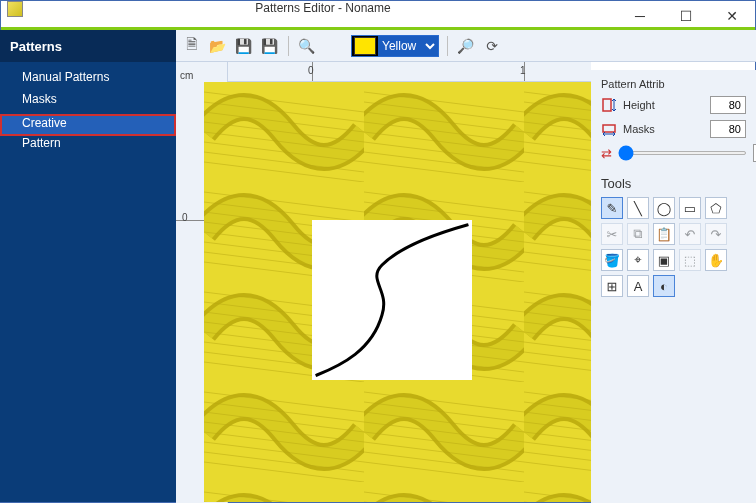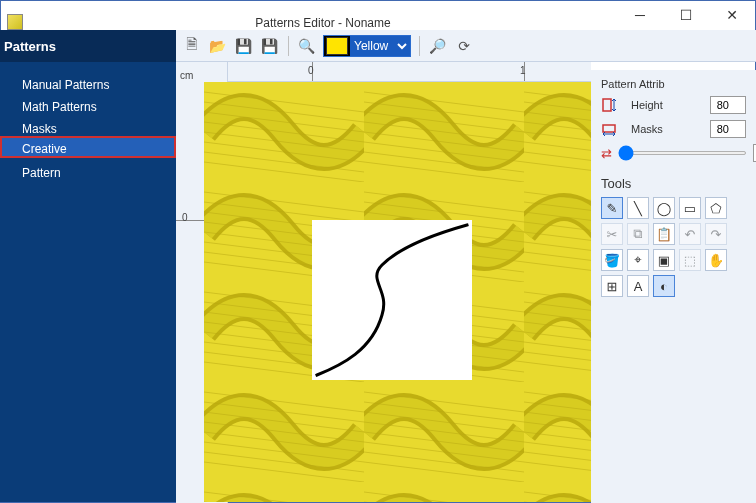--- a/index.html
+++ b/index.html
@@ -1,52 +1,52 @@
 <!DOCTYPE html>
 <html><head>
 <meta charset="utf-8">
 <style>
   * { box-sizing: border-box; margin: 0; padding: 0; font-family: "Segoe UI", Tahoma, sans-serif; }
   body { width: 756px; height: 503px; overflow: hidden; background: #fff; border: 1px solid #4169b0; }
-  .titlebar { height: 30px; display: flex; align-items: flex-end; background: #fff; border-bottom: 1px solid #84cc16; }
+  .titlebar { height: 30px; display: flex; align-items: flex-start; background: #fff; border-bottom: 4px solid #84cc16; }
   .titlebar .appicon { width: 16px; height: 16px; margin: 0 6px 0 6px; background: linear-gradient(135deg,#f0e060,#d0c020); border:1px solid #888; }
   .titlebar .title { flex:1; text-align:center; font-size:12px; color:#333; }
   .titlebar .winbtns { display:flex; }
   .titlebar .winbtn { width:46px; height:30px; display:flex; align-items:center; justify-content:center; font-size:14px; color:#333; }
   .sidebar { position:absolute; left:0; top:30px; width:176px; height:472px; background:#0a3c78; color:#fff; }
-  .sidebar-header { background:#082b57; height:32px; display:flex; align-items:center; padding:0 4px; font-size:13px; font-weight:bold; }
-  .sidebar-item { height:22px; display:flex; align-items:flex-end; padding-left:22px; font-size:12px; cursor:pointer; }
+  .sidebar-header { background:#082b57; height:32px; display:flex; align-items:center; padding:0 10px; font-size:13px; font-weight:bold; }
+  .sidebar-item { height:22px; display:flex; align-items:flex-start; padding-left:22px; font-size:12px; cursor:pointer; }
   .sidebar-item.selected { background:#2460b8; border:2px solid #d03030; height:22px; padding-left:20px; }
   .sidebar-items { margin-top:8px; }
   .toolbar { position:absolute; left:176px; top:30px; right:0; height:32px; background:#edf2f9; border-bottom:1px solid #c7d3e5; display:flex; align-items:center; padding:0 6px; gap:6px; }
   .tb-btn { width:20px; height:20px; display:flex; align-items:center; justify-content:center; font-size:14px; color:#555; border:1px solid transparent; }
   .tb-sep { width:1px; height:20px; background:#c0c0c0; margin:0 2px; }
-  .color-select { display:flex; align-items:center; border:1px solid #2a6ccf; height:22px; background:#000000; }
+  .color-select { display:flex; align-items:center; border:1px solid #2a6ccf; height:22px; background:#000000;margin-left:28px; }
   .color-swatch { width:22px; height:18px; background:#ffe400; border:1px solid #333; margin:0 2px; }
   .color-select select { border:none; font-size:12px; background:#1a5cc0; color:#fff; height:20px; width:60px; }
   .zoom-select { height:22px; font-size:12px; border:1px solid #7a8aa0; width:78px; padding:0 2px; }
   .canvas-area { position:absolute; left:176px; top:62px; bottom:0; width:415px; display:flex; }
   .vruler { width:52px; background:#edf2f9; border-right:1px solid #c7d3e5; position:relative; font-size:10px; color:#444; }
   .vruler .units { position:absolute; top:8px; left:4px; }
   .vruler .tick { position:absolute; left:0; width:100%; height:1px; border-top:1px solid #888; }
   .vruler .tlabel { position:absolute; left:6px; font-size:10px; }
   .hruler-row { position:absolute; left:204px; top:62px; width:387px; height:20px; background:#edf2f9; border-bottom:1px solid #c7d3e5; font-size:10px; color:#444; }
   .hruler-row .tick { position:absolute; top:0; height:100%; width:1px; border-left:1px solid #888; }
   .hruler-row .tlabel { position:absolute; top:3px; font-size:10px; }
   .canvas-viewport { position:absolute; left:204px; top:82px; width:387px; height:420px; overflow:hidden; }
   .pattern-bg { position:absolute; inset:0; background:#e8da2e; }
   .pattern-bg svg { width:100%; height:100%; display:block; }
   .drawing { position:absolute; left:108px; top:138px; width:160px; height:160px; background:#fff; }
   .drawing svg { width:100%; height:100%; }
   .rightpanel { position:absolute; right:0; top:70px; width:165px; height:440px; background:#edf2f9; padding:8px 10px; font-size:11px; color:#333; }
   .rp-title { font-size:11px; margin-bottom:6px; }
-  .attr-row { display:flex; align-items:center; gap:14px; margin-bottom:6px; }
+  .attr-row { display:flex; align-items:center; gap:6px; margin-bottom:6px; }
   .attr-row .icon { width:16px; height:14px; flex-shrink:0; }
   .attr-row .label { flex:1; font-size:11px; }
-  .attr-row input { width:36px; height:18px; font-size:11px; border:1px solid #999; text-align:right; padding-right:16px; }
+  .attr-row input { width:36px; height:18px; font-size:11px; border:1px solid #999; text-align:right; padding-right:4px; }
   .slider-row { display:flex; align-items:center; gap:6px; margin:6px 0 14px 0; }
   .slider-row input[type=range]{ flex:1; height:4px; }
   .tools-title { font-size:13px; margin:8px 0 6px 0; }
   .tool-grid { display:flex; flex-wrap:wrap; gap:4px; }
   .tool-btn { width:22px; height:22px; border:1px solid #b5c4d8; background:#fff; display:flex; align-items:center; justify-content:center; font-size:13px; color:#333; }
   .tool-btn.selected { background:#cfe2fb; border-color:#4a84d8; }
   .tool-btn.disabled { opacity:.45; }
 </style>
 </head>
 <body>
@@ -59,23 +59,20 @@
     <div class="winbtn">☐</div>
     <div class="winbtn">✕</div>
   </div>
 </div>
 
 <div class="sidebar">
   <div class="sidebar-header">Patterns</div>
   <div class="sidebar-items">
     <div class="sidebar-item">
         <span>Manual Patterns</span>
-      </div>
-    <div class="sidebar-item">
-        <span>Math Patterns</span>
       </div>
     <div class="sidebar-item">
         <span>Masks</span>
       </div>
     <div class="sidebar-item selected">
         <span>Creative</span>
       </div>
     <div class="sidebar-item">
         <span>Pattern</span>
       </div>

